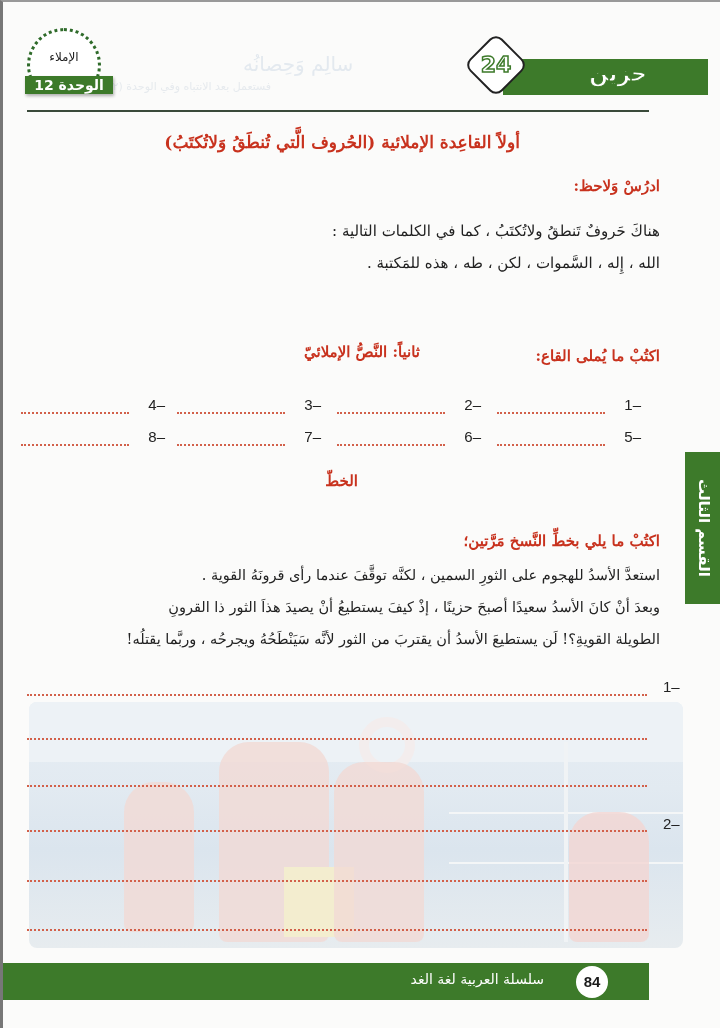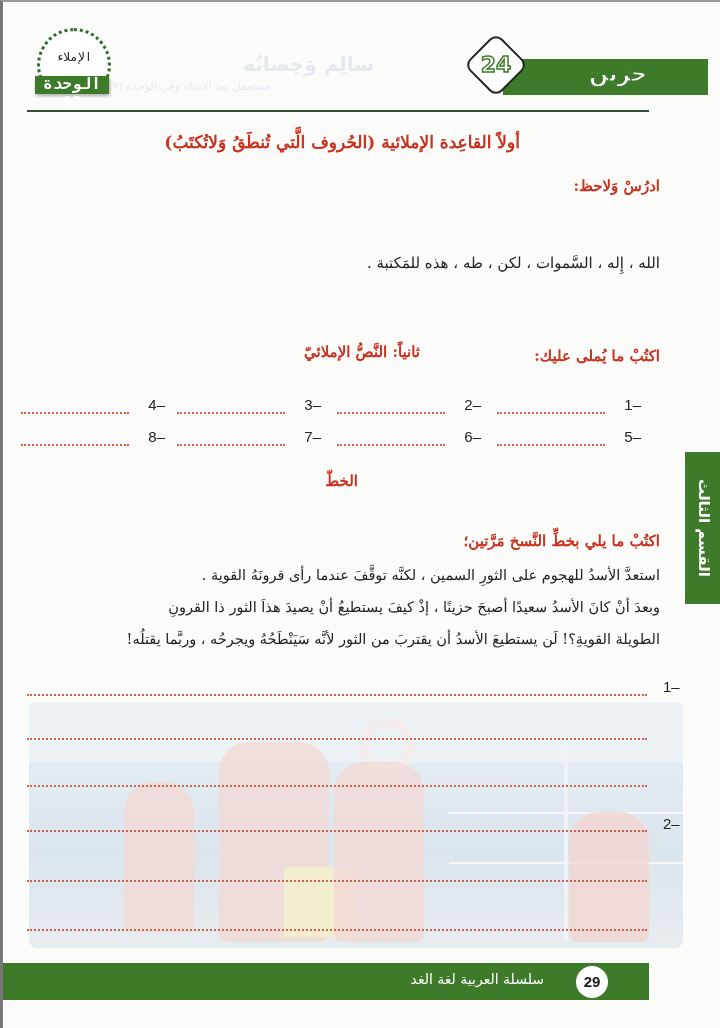--- a/index.html
+++ b/index.html
@@ -14,39 +14,39 @@
     position: absolute; left: 0; top: 0; width: 720px; height: 1028px;
     background: #fbfbfa;
     border-left: 3px solid #777;
     border-top: 2px solid #999;
   }
   
   .ghost {
     position: absolute; color: #dfe4ea; font-family: "DejaVu Sans", sans-serif;
     direction: rtl; white-space: nowrap;
   }
-  .ghost.title { left: 240px; top: 50px; font-size: 20px; font-weight: bold; color: #e3e9ef; }
+  .ghost.title { left: 240px; top: 50px; font-size: 20px; font-weight: normal; color: #e3e9ef; }
   .ghost.sub { left: 30px; top: 78px; font-size: 11px; color: #e6eaee; }
 
   
   .unit-badge {
-    position: absolute; left: 32px; top: 26px; width: 78px; height: 66px; font-family: Liberation Mono, monospace;
+    position: absolute; left: 22px; top: 26px; width: 78px; height: 66px;
   }
   .unit-dome {
     position: absolute; left: 2px; top: 0; width: 74px; height: 74px;
     border-radius: 50%; border: 3px dotted #2f6b2a; background: #fff;
     clip-path: inset(0 0 26px 0);
   }
   .unit-topic {
     position: absolute; left: 0; top: 22px; width: 78px; text-align: center;
     font-size: 12px; color: #1a1a1a; direction: rtl;
   }
   .unit-label {
-    position: absolute; left: 0; top: 48px; width: 74px; height: 18px;
-    background: #3d7a2a; color: #fff; font-size: 16px; font-weight: bold;
+    position: absolute; left: 0; top: 48px; width: 88px; height: 18px;
+    background: #3d7a2a; color: #fff; font-size: 14px; font-weight: bold;
     text-align: center; line-height: 18px; direction: rtl;
     box-shadow: 1px 2px 3px rgba(0,0,0,0.3);
   }
   .lesson-bar {
     position: absolute; left: 500px; top: 57px; width: 205px; height: 36px;
     background: #3d7a2a;
   }
   .lesson-title {
     position: absolute; left: 530px; top: 59px; width: 170px; text-align: center;
     color: #fff; font-size: 22px; font-weight: bold; direction: rtl;
@@ -163,24 +163,25 @@
   <div class="lesson-num"></div>
   <div class="lesson-num-text">24</div>
   <div class="header-rule"></div>
 
   <div class="side-tab">
     <div class="side-tab-text">القسم الثالث</div>
   </div>
 
   <div class="rtl h-red h1">أولاً القاعِدة الإملائية (الحُروف الَّتي تُنطَقُ وَلاتُكتَبُ)</div>
   <div class="rtl h-red h2">ادرُسْ وَلاحظ:</div>
+  <div class="rtl body-text p1">هناكَ حَروفٌ تَنطقُ ولاتُكتَبُ ،  كما في الكلمات التالية :</div>
   <div class="rtl body-text p2">الله ، إِله ، السَّموات ، لكن ، طه ، هذه للمَكتبة .</div>
 
   <div class="rtl h-red h3">ثانياً: النَّصُّ الإملائيّ</div>
-  <div class="rtl h-red h4">اكتُبْ ما يُملى عليك:</div>
+  <div class="rtl h-red h4">اكتُبْ ما يُملى القاع:</div>
 
   <div class="dict-row" style="top:394px;">
     <div class="dict-item" style="right:0;">
       <span class="dict-num">1–</span>
       <span class="dict-line"></span>
     </div>
     <div class="dict-item" style="right:160px;">
       <span class="dict-num">2–</span>
       <span class="dict-line"></span>
     </div>
@@ -236,14 +237,14 @@
 
   <div class="write-line" style="top:692px;"></div>
   <div class="write-line" style="top:736px;"></div>
   <div class="write-line" style="top:783px;"></div>
   <div class="write-line" style="top:828px;"></div>
   <div class="write-line" style="top:878px;"></div>
   <div class="write-line" style="top:927px;"></div>
 
   <div class="footer-bar"></div>
   <div class="footer-text">سلسلة العربية لغة الغد</div>
-  <div class="page-num">29</div>
+  <div class="page-num">84</div>
 </div>
 
 </body></html>

